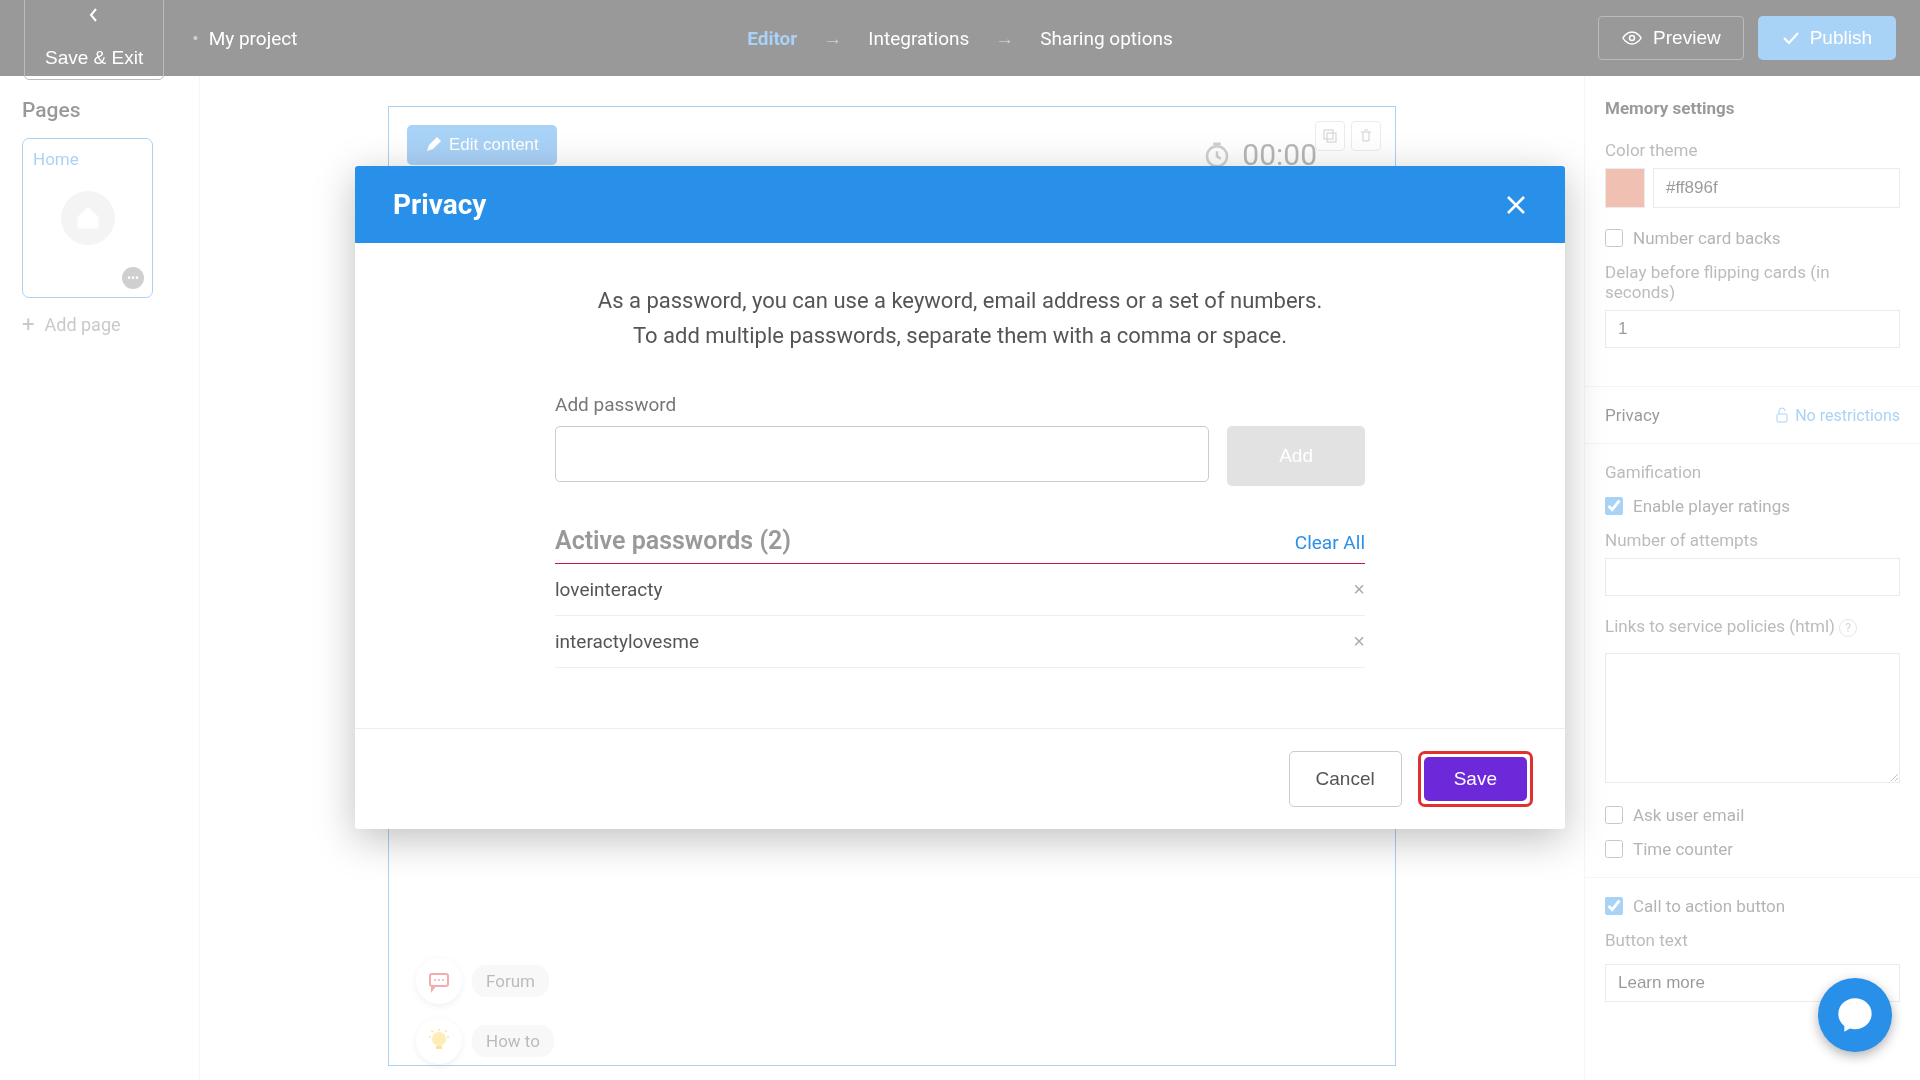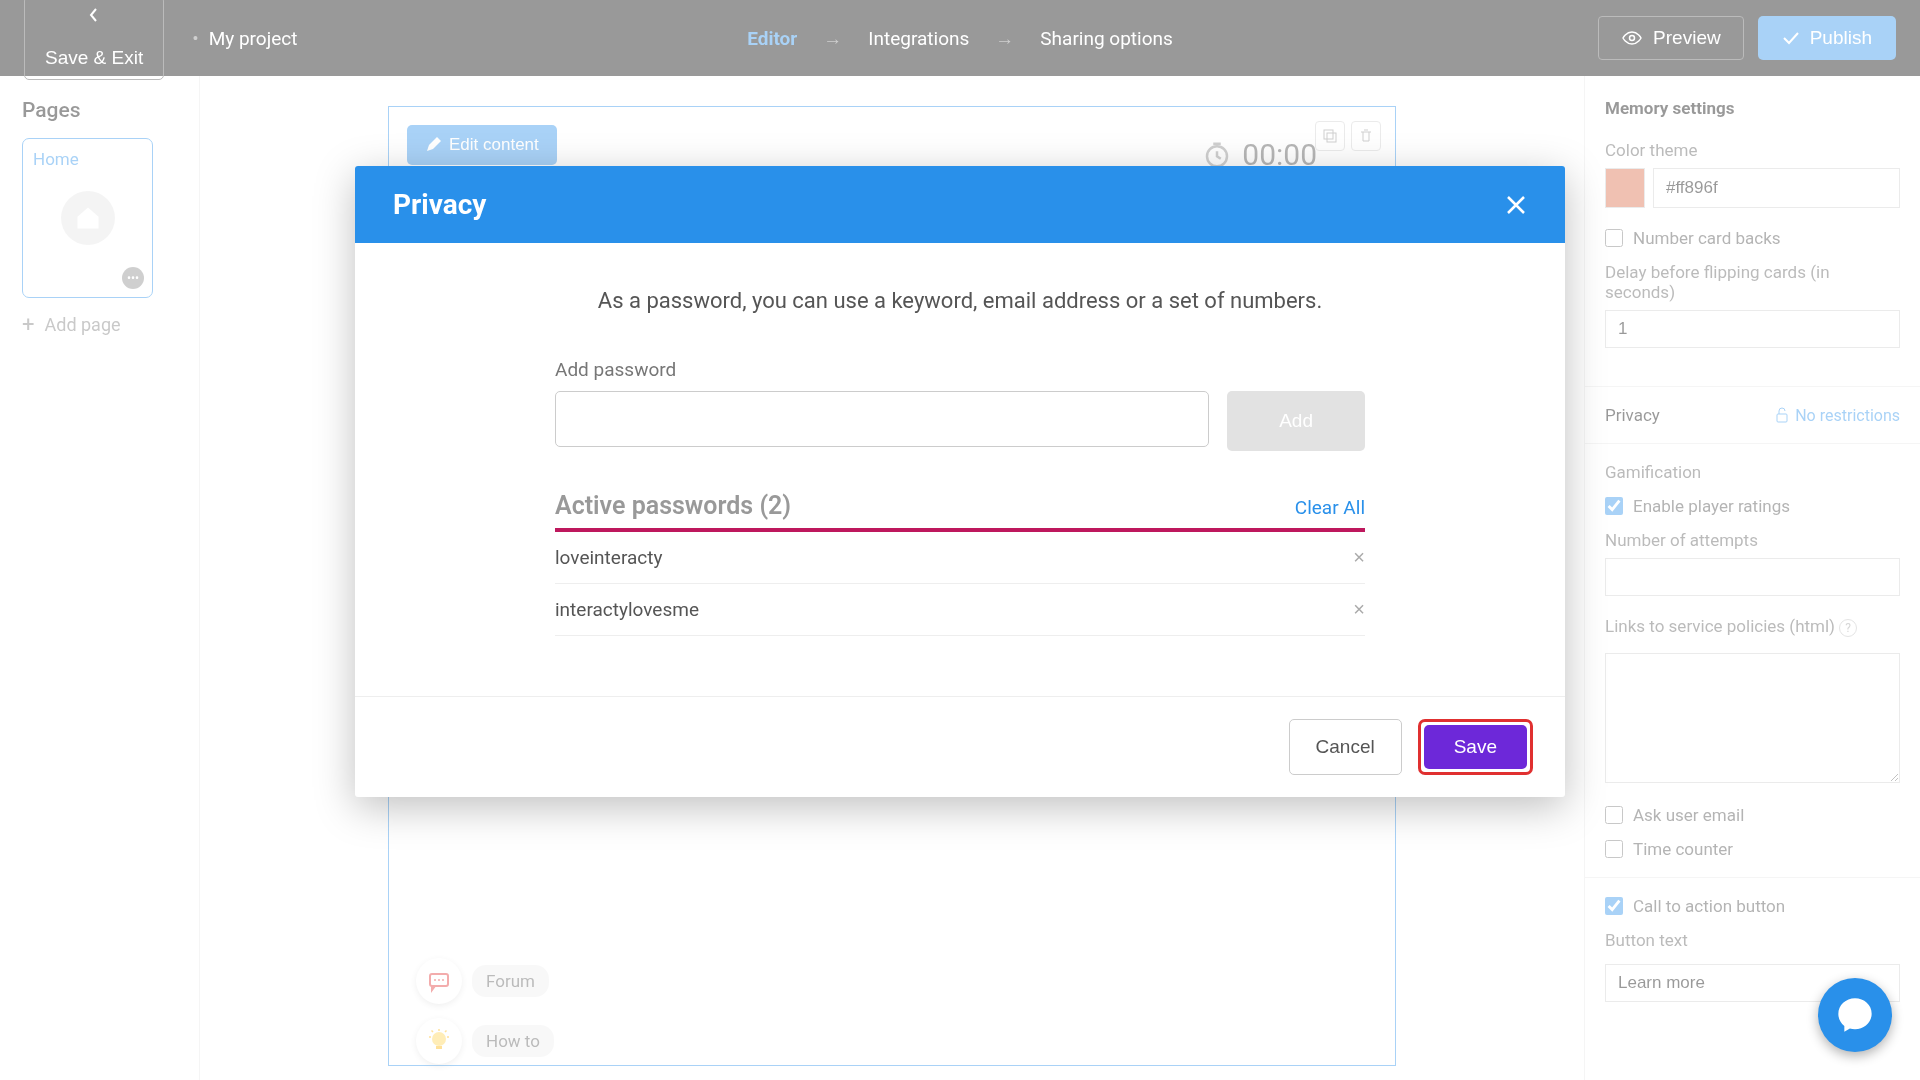--- a/index.html
+++ b/index.html
@@ -63,21 +63,21 @@
 .modal { position: absolute; top: 166px; left: 50%; transform: translateX(-50%); width: 1210px; background: #fff; box-shadow: 0 10px 40px rgba(0,0,0,0.25); border-radius: 3px; overflow: hidden; }
 .modal-header { background: #2990ea; color: #fff; padding: 22px 38px; display: flex; justify-content: space-between; align-items: center; }
 .modal-header h2 { font-size: 28px; font-weight: 700; }
 .modal-close { color: #fff; font-size: 28px; cursor: pointer; background: none; border: none; }
 .modal-body { padding: 40px 200px 60px; }
 .modal-desc { text-align: center; font-size: 22px; color: #555; line-height: 1.6; margin-bottom: 40px; }
 .add-pw-label { font-size: 19px; color: #777; margin-bottom: 10px; }
 .add-pw-row { display: flex; gap: 18px; margin-bottom: 40px; }
 .add-pw-input { flex: 1; border: 1px solid #ccc; border-radius: 5px; padding: 14px 16px; font-size: 18px; height: 56px; }
 .add-btn { background: #e2e2e2; color: #fff; border: none; border-radius: 5px; padding: 0 52px; font-size: 19px; height: 60px; }
-.active-pw-header { display: flex; justify-content: space-between; align-items: baseline; border-bottom: 4px solid #be185d; padding-bottom: 8px; }
+.active-pw-header { display: flex; justify-content: space-between; align-items: baseline; border-bottom: 1px solid #be185d; padding-bottom: 8px; }
 .active-pw-header h3 { font-size: 25px; font-weight: 600; }
 .active-pw-header h3 span { color: #999; }
 .clear-all { color: #2990ea; font-size: 19px; cursor: pointer; }
 .pw-item { display: flex; justify-content: space-between; align-items: center; padding: 14px 0; border-bottom: 1px solid #eee; font-size: 19px; color: #555; }
 .pw-remove { color: #aaa; cursor: pointer; font-size: 20px; background: none; border: none; }
 .modal-footer { border-top: 1px solid #eee; padding: 22px 32px; display: flex; justify-content: flex-end; gap: 16px; }
 .cancel-btn { border: 1px solid #ccc; background: #fff; padding: 12px 26px; border-radius: 5px; font-size: 19px; color: #555; cursor: pointer; }
 .save-btn-wrap { border: 3px solid #e03030; border-radius: 7px; padding: 3px; }
 .save-btn { background: #6d28d9; color: #fff; border: none; padding: 11px 30px; border-radius: 5px; font-size: 19px; cursor: pointer; }
 
@@ -259,20 +259,21 @@
     <h2>Privacy</h2>
     <button class="modal-close">
       <svg width="22" height="22" viewBox="0 0 22 22">
           <path d="M3 3 L19 19 M19 3 L3 19" stroke="#fff" stroke-width="2.5"></path>
         </svg>
     </button>
   </div>
   <div class="modal-body">
     <div class="modal-desc">
       <div>As a password, you can use a keyword, email address or a set of numbers.</div>
+      <div>To add multiple passwords, separate them with a comma or space.</div>
     </div>
     <div class="add-pw-label">Add password</div>
     <div class="add-pw-row">
       <input class="add-pw-input" style="">
       <button class="add-btn">Add</button>
     </div>
     <div class="active-pw-header">
       <h3>
         <span>Active passwords</span> <span>(2)</span>
       </h3>

